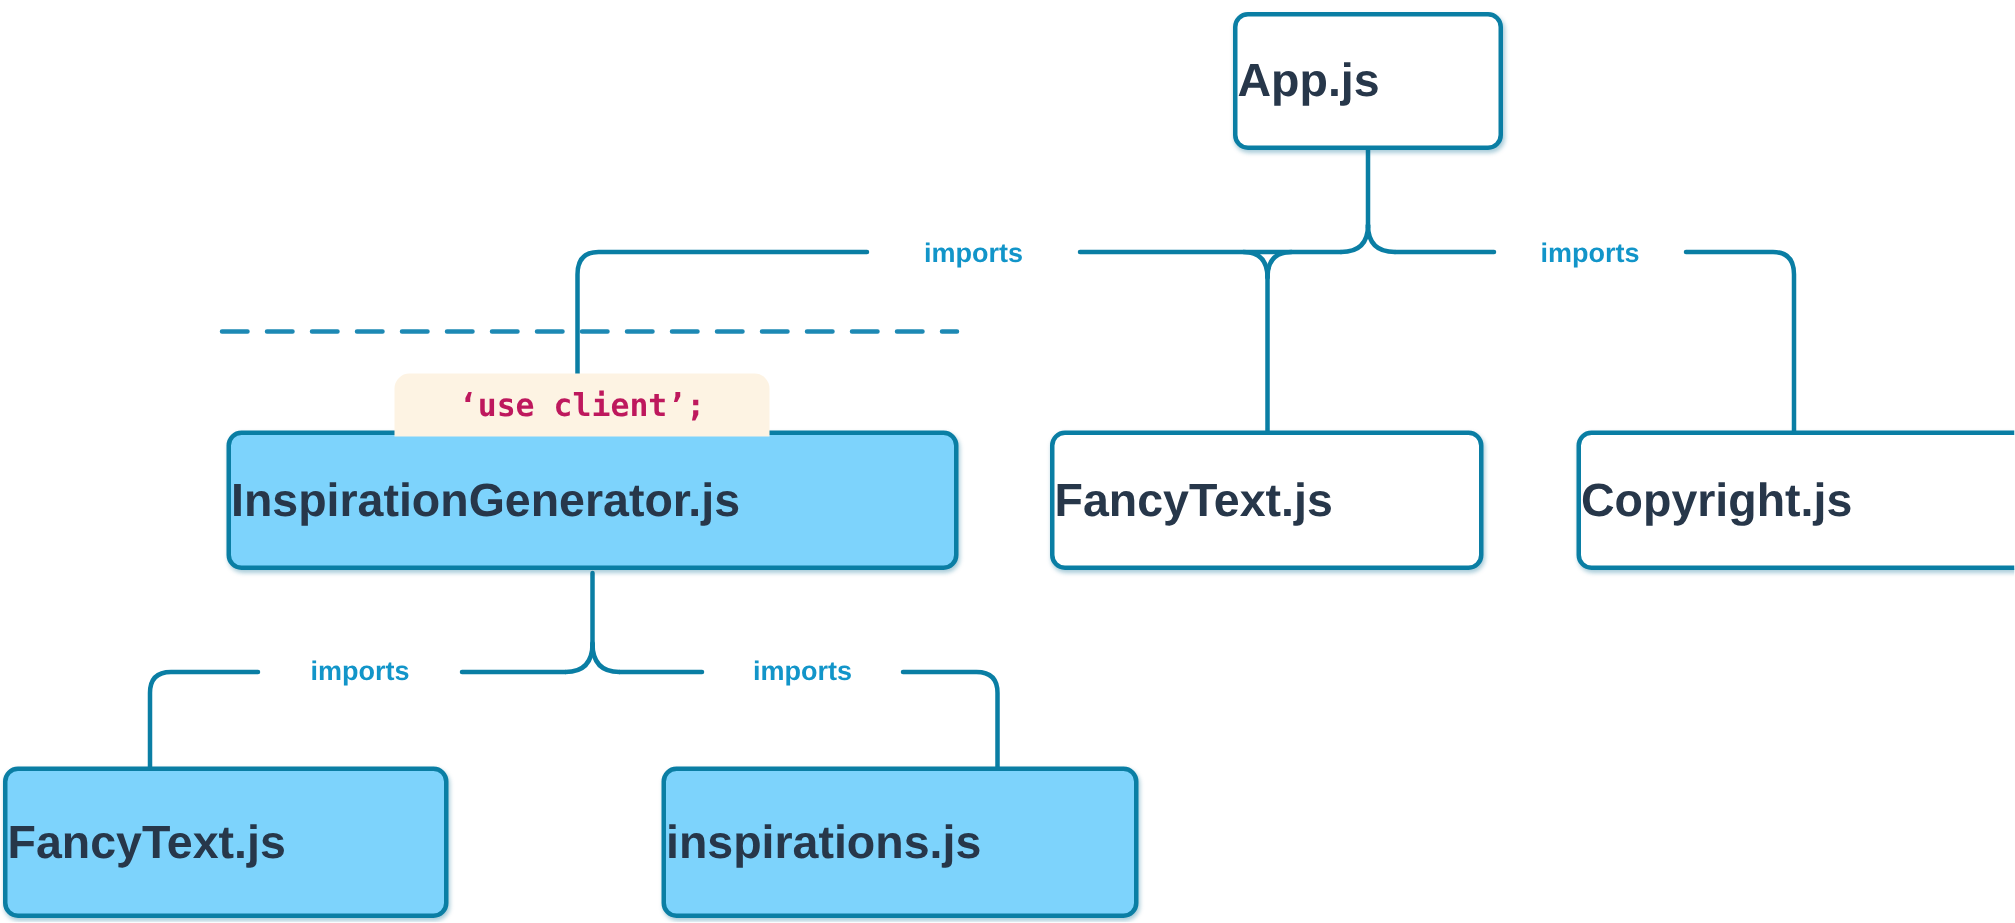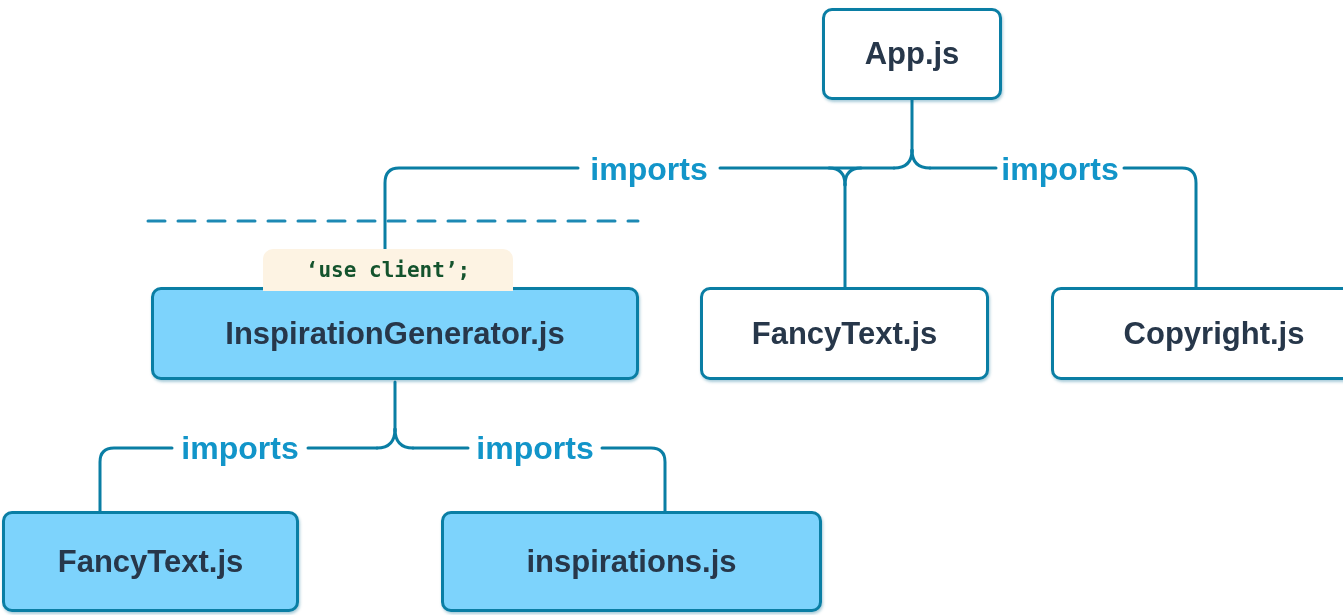--- a/index.html
+++ b/index.html
@@ -19,21 +19,20 @@
     left: 0; top: 0;
     width: 1343px;
     height: 615px;
     z-index: 0;
   }
 
   .node {
     position: absolute;
     display: flex;
     align-items: center;
-    justify-content: center;
     border: 3px solid #0a7ea4;
     border-radius: 10px;
     background: #ffffff;
     box-shadow: 1px 2px 3px rgba(8, 110, 145, 0.35);
     z-index: 1;
   }
   .node.client { background: #7dd3fc; }
 
   .node-label {
     font-size: 31px;
@@ -48,28 +47,28 @@
     align-items: center;
     justify-content: center;
     background: #fdf3e3;
     border-radius: 10px 10px 0 0;
     z-index: 2;
   }
   .directive-tag .directive-text {
     font-family: "DejaVu Sans Mono", monospace;
     font-size: 21px;
     font-weight: bold;
-    color: #14532d;
+    color: #be185d;
     white-space: nowrap;
   }
 
   .edge-label {
     position: absolute;
     transform: translate(-50%, -50%);
-    font-size: 32px;
+    font-size: 18px;
     font-weight: 700;
     color: #1295c9;
     white-space: nowrap;
     z-index: 2;
   }
 </style>
 </head>
 <body>
 
 <div class="canvas">
@@ -127,17 +126,17 @@
   </div>
 
   <div class="node server" style="left:1051px; top:287px; width:326px; height:93px;">
     <span class="node-label">Copyright.js</span>
   </div>
 
   <div class="node client" style="left:2px; top:511px; width:297px; height:101px;">
     <span class="node-label">FancyText.js</span>
   </div>
 
-  <div class="node client" style="left:441px; top:511px; width:381px; height:101px;">
+  <div class="node client" style="left:441px; top:511px; width:318px; height:101px;">
     <span class="node-label">inspirations.js</span>
   </div>
 
 </div>
 
 </body></html>

